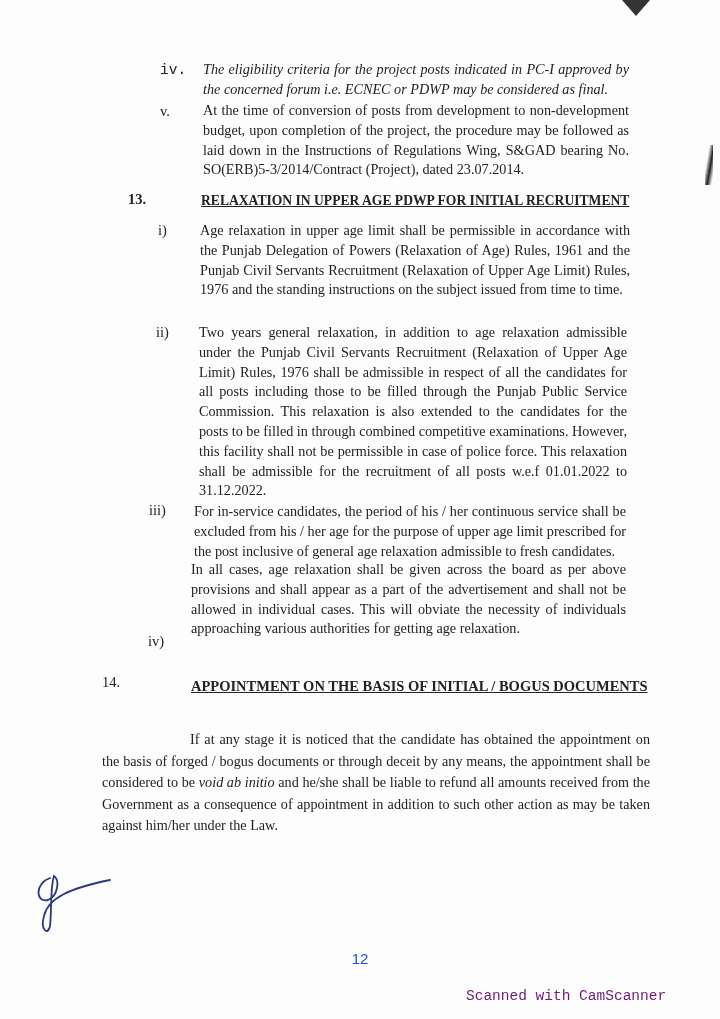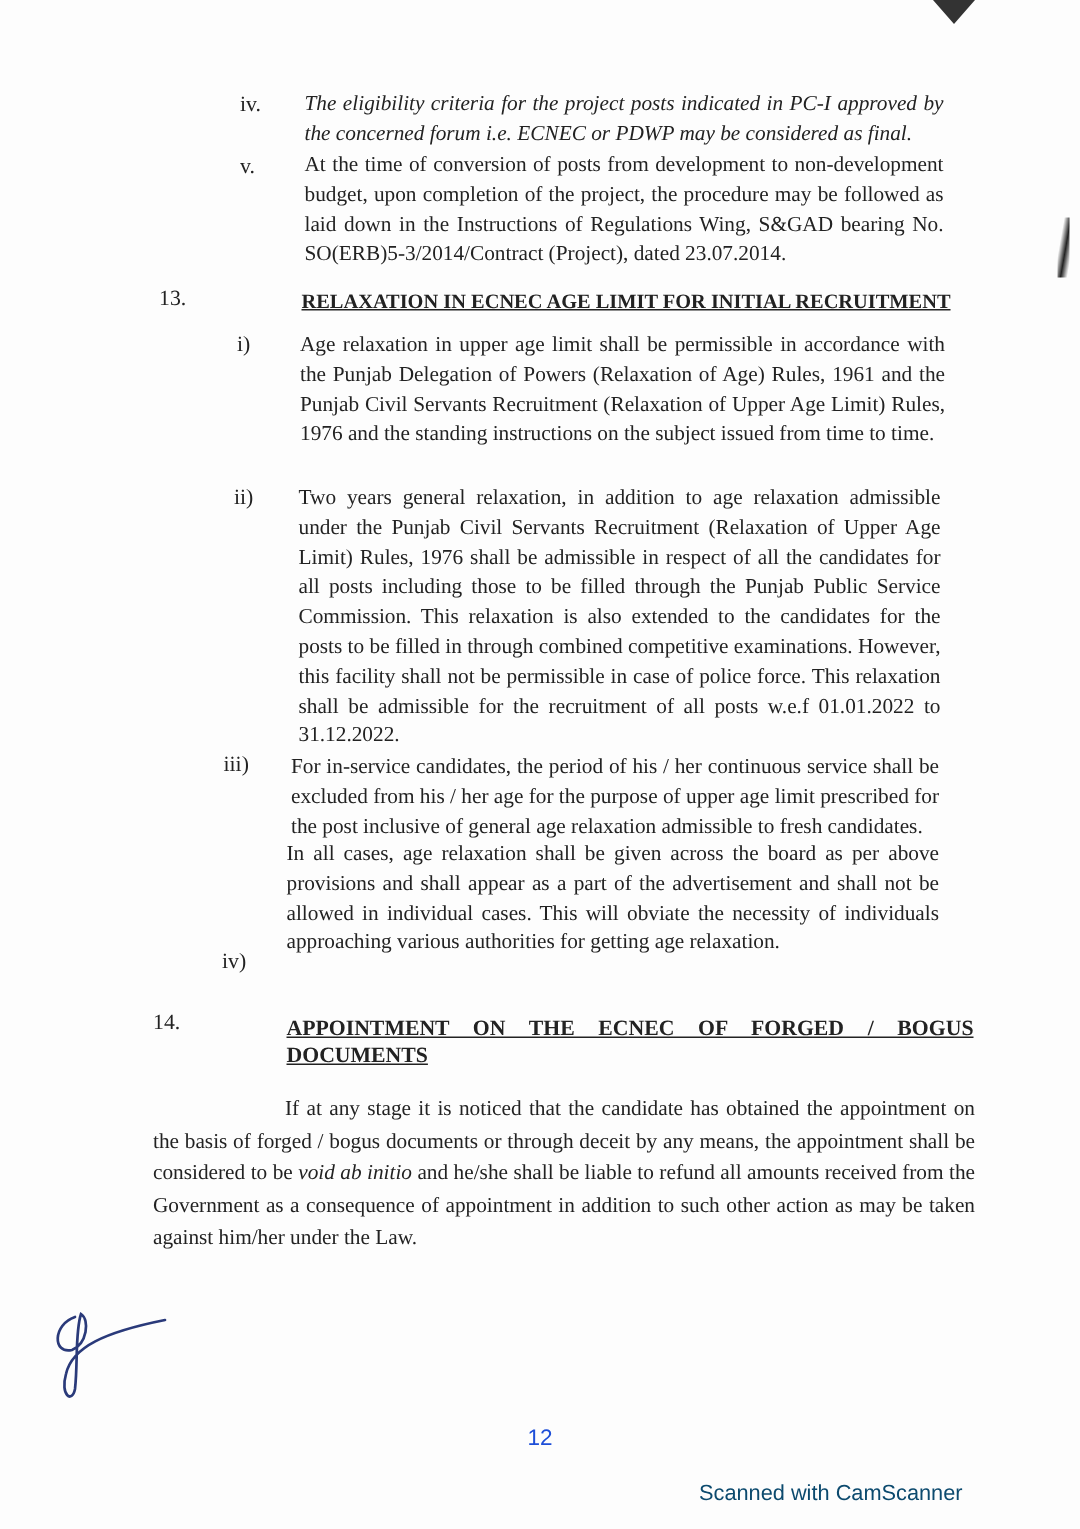--- a/index.html
+++ b/index.html
@@ -31,54 +31,54 @@
     text-decoration: underline; line-height: 18px;
   }
   .just-head { text-align: justify; text-align-last: left; }
   .signature { position: absolute; left: 30px; top: 858px; }
   .page-number {
     position: absolute; left: 0; right: 0; top: 950px; text-align: center;
     font-family: "Liberation Sans", sans-serif; font-size: 15px; color: #1d4ed8;
   }
   .scanner {
     position: absolute; left: 466px; top: 988px;
-    font-family: Liberation Sans, sans-serif; font-size: 14.5px; color: #0c4a6e;
+    font-family: Liberation Mono, monospace; font-size: 14.5px; color: #701a75;
   }
   i { font-style: italic; }
 </style>
 </head>
 <body>
 
 <div class="page">
   <div class="corner-mark"></div>
   <div class="edge-mark"></div>
 
-  <div class="num" style="left:160px;top:60px;">iv.</div>
+  <div class="num" style="left:160px;top:60px;font-family:Liberation Mono, monospace;">iv.</div>
   <div class="para" style="left:203px;top:60px;width:426px;font-style:italic;">The eligibility criteria for the project posts indicated in PC-I approved by the concerned forum i.e. ECNEC or PDWP may be considered as final.</div>
 
   <div class="num" style="left:160px;top:101px;">v.</div>
   <div class="para" style="left:203px;top:101px;width:426px;">At the time of conversion of posts from development to non-development budget, upon completion of the project, the procedure may be followed as laid down in the Instructions of Regulations Wing, S&amp;GAD bearing No. SO(ERB)5-3/2014/Contract (Project), dated 23.07.2014.</div>
 
-  <div class="num" style="left:106px;top:189px;">13.</div>
-  <div class="heading" style="left:201px;top:192px;width:453px;white-space:nowrap;font-size:13.6px;">RELAXATION IN ECNEC AGE LIMIT FOR INITIAL RECRUITMENT</div>
+  <div class="num" style="left:128px;top:189px;font-weight:bold;">13.</div>
+  <div class="heading" style="left:201px;top:192px;width:453px;white-space:nowrap;font-size:13.6px;">RELAXATION IN UPPER AGE PDWP FOR INITIAL RECRUITMENT</div>
 
   <div class="num" style="left:158px;top:220px;">i)</div>
   <div class="para" style="left:200px;top:221px;width:430px;">Age relaxation in upper age limit shall be permissible in accordance with the Punjab Delegation of Powers (Relaxation of Age) Rules, 1961 and the Punjab Civil Servants Recruitment (Relaxation of Upper Age Limit) Rules, 1976 and the standing instructions on the subject issued from time to time.</div>
 
   <div class="num" style="left:156px;top:322px;">ii)</div>
   <div class="para" style="left:199px;top:323px;width:428px;">Two years general relaxation, in addition to age relaxation admissible under the Punjab Civil Servants Recruitment (Relaxation of Upper Age Limit) Rules, 1976 shall be admissible in respect of all the candidates for all posts including those to be filled through the Punjab Public Service Commission. This relaxation is also extended to the candidates for the posts to be filled in through combined competitive examinations. However, this facility shall not be permissible in case of police force. This relaxation shall be admissible for the recruitment of all posts w.e.f 01.01.2022 to 31.12.2022.</div>
 
   <div class="num" style="left:149px;top:500px;">iii)</div>
   <div class="para" style="left:194px;top:502px;width:432px;">For in-service candidates, the period of his / her continuous service shall be excluded from his / her age for the purpose of upper age limit prescribed for the post inclusive of general age relaxation admissible to fresh candidates.</div>
 
   <div class="num" style="left:148px;top:583px;margin-top:48px;">iv)</div>
   <div class="para" style="left:191px;top:560px;width:435px;">In all cases, age relaxation shall be given across the board as per above provisions and shall appear as a part of the advertisement and shall not be allowed in individual cases. This will obviate the necessity of individuals approaching various authorities for getting age relaxation.</div>
 
   <div class="num" style="left:102px;top:672px;">14.</div>
-  <div class="heading just-head" style="left:191px;top:677px;width:458px;">APPOINTMENT ON THE ECNEC OF FORGED / BOGUS DOCUMENTS</div>
+  <div class="heading just-head" style="left:191px;top:677px;width:458px;">APPOINTMENT ON THE BASIS OF INITIAL / BOGUS DOCUMENTS</div>
 
   <div class="para" style="left:102px;top:729px;width:548px;text-indent:88px;line-height:21.5px;"><span>If at any stage it is noticed that the candidate has obtained the appointment on the basis of forged / bogus documents or through deceit by any means, the appointment shall be considered to be </span><i>void ab initio</i><span> and he/she shall be liable to refund all amounts received from the Government as a consequence of appointment in addition to such other action as may be taken against him/her under the Law.</span></div>
 
   <svg class="signature" width="90" height="80" viewBox="0 0 90 80">
     <path d="M20 20 C 5 25, 5 45, 18 42 C 28 38, 30 22, 24 18 C 20 30, 22 50, 20 68 C 18 78, 10 72, 14 58 C 18 40, 40 30, 80 22" fill="none" stroke="#2a3a7a" stroke-width="1.8" stroke-linecap="round"></path>
   </svg>
 
   <div class="page-number">12</div>
   <div class="scanner">Scanned with CamScanner</div>
 </div>

